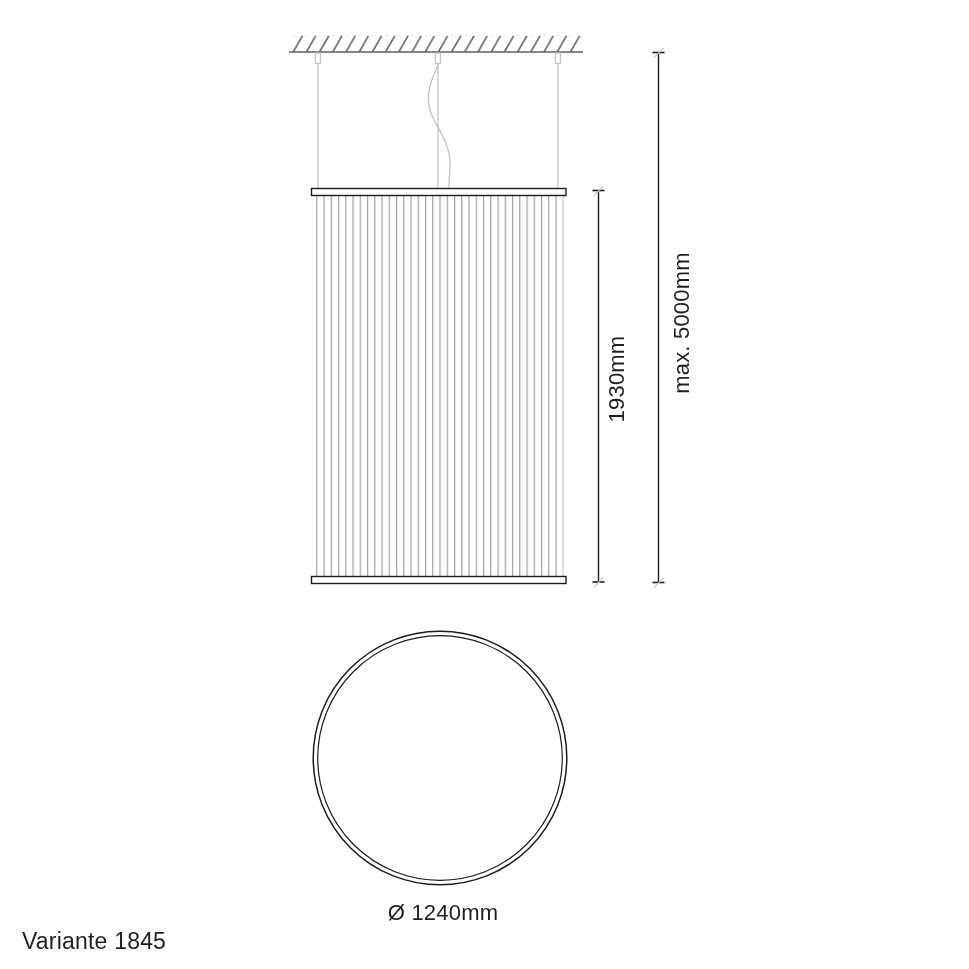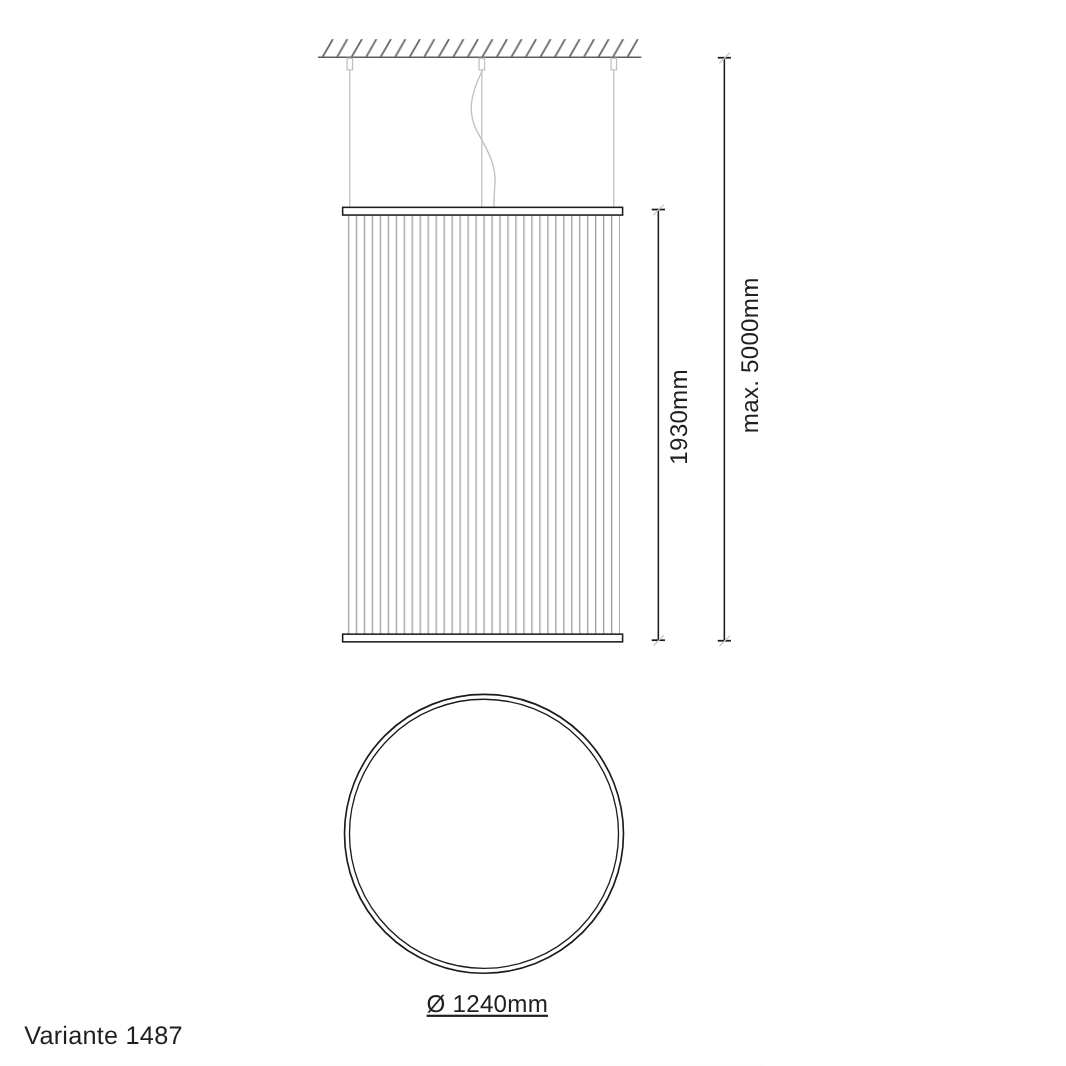--- a/index.html
+++ b/index.html
@@ -18,21 +18,21 @@
   .stroke-cable{stroke:var(--cable,#c3c3c3);}
   .stroke-pleat{stroke:var(--pleat,#9e9e9e);}
   .stroke-slash{stroke:var(--tick_slash,#c9c9c9);}
   .fill-none{fill:none;}
   .fill-white{fill:#ffffff;}
   .label{
     position:absolute;color:var(--text,#1f1f1f);white-space:nowrap;
     font-size:22px;line-height:1.05;letter-spacing:0.2px;
   }
   .label.v{transform:translate(-50%,-50%) rotate(-90deg);}
-  .label.h-center{transform:translate(-50%,-50%);text-decoration:underline;}
+  .label.h-center{transform:translate(-50%,-50%);}
   .label.variant{font-size:23px;}
 </style>
 </head>
 <body>
 
 <div class="canvas">
 
   <svg width="969" height="969" viewBox="0 0 969 969">
     <defs>
       <pattern id="hatch" x="292" y="35.5" width="13.2" height="16.5" patternUnits="userSpaceOnUse">
@@ -82,14 +82,14 @@
 
     <g>
       <circle cx="440" cy="758" r="126.8" class="stroke-line fill-none" stroke-width="1.5"></circle>
       <circle cx="440" cy="758" r="122.3" class="stroke-line fill-none" stroke-width="1.2"></circle>
     </g>
   </svg>
 
   <div class="label v" style="left:617px;top:379px;">1930mm</div>
   <div class="label v" style="left:682px;top:323px;">max. 5000mm</div>
   <div class="label h-center" style="left:443px;top:913px;">Ø 1240mm</div>
-  <div class="label variant" style="left:22px;top:929px;">Variante 1487</div>
+  <div class="label variant" style="left:22px;top:929px;">Variante 1845</div>
 </div>
 
 </body></html>

